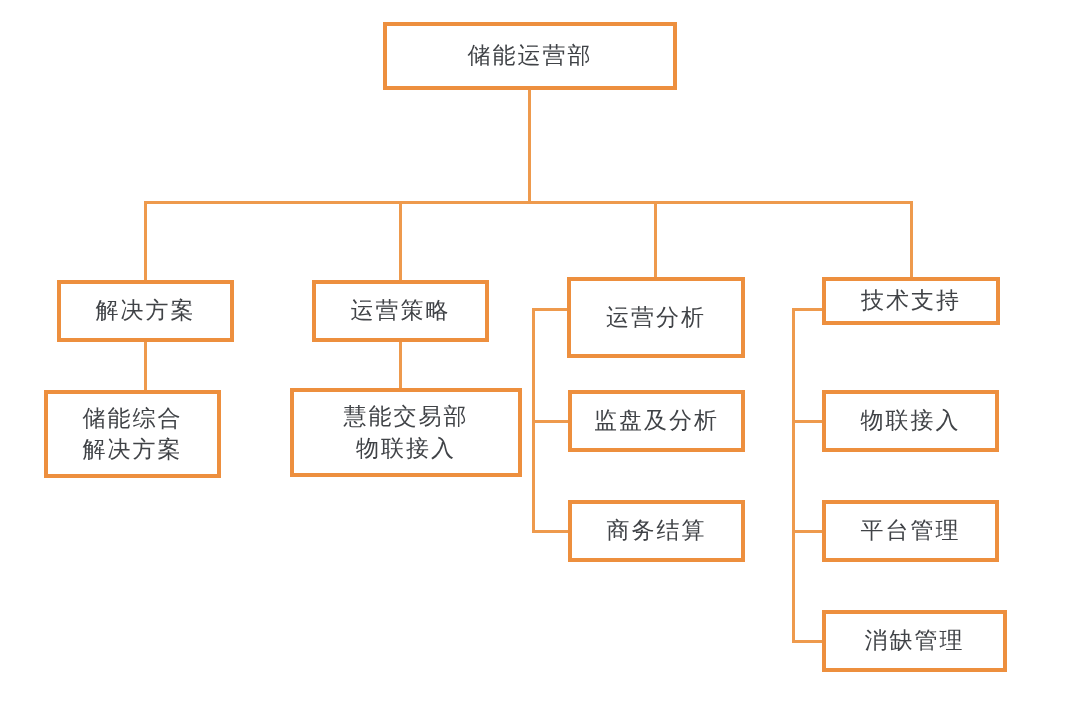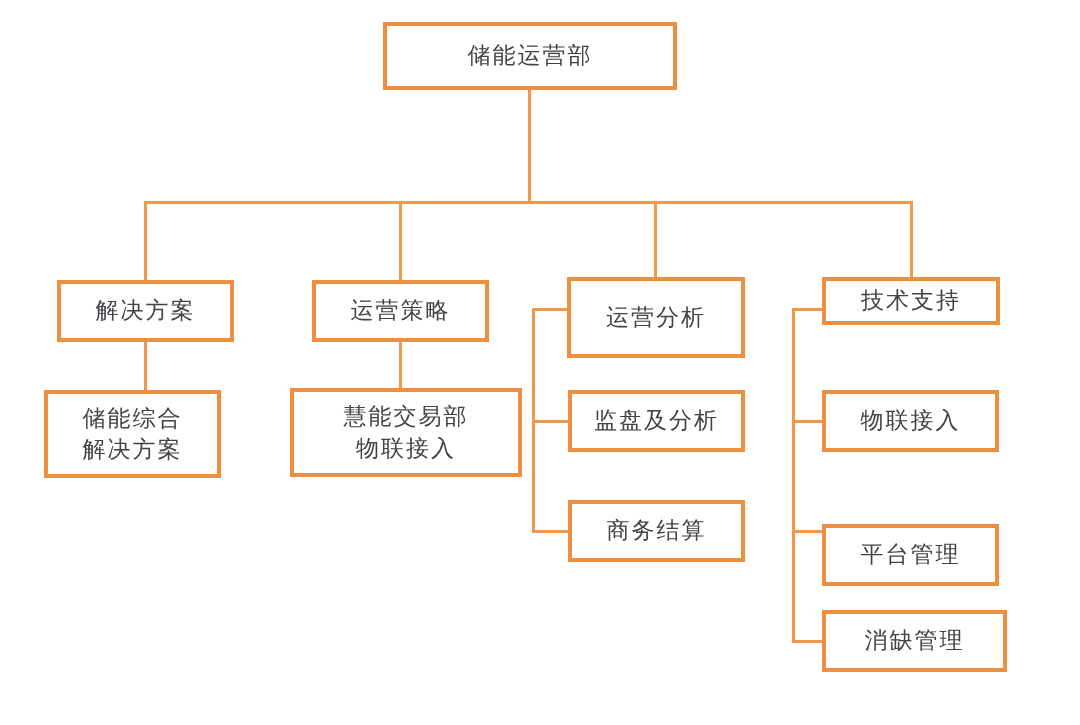--- a/index.html
+++ b/index.html
@@ -40,21 +40,21 @@
   #n-root   {left:383px; top:22px;  width:294px; height:68px;}
   #n-b1     {left:57px;  top:280px; width:177px; height:62px;}
   #n-b1c1   {left:44px;  top:390px; width:177px; height:88px;}
   #n-b2     {left:312px; top:280px; width:177px; height:62px;}
   #n-b2c1   {left:290px; top:388px; width:232px; height:89px;font-family:Liberation Serif, serif;}
   #n-b3     {left:567px; top:277px; width:178px; height:81px;}
   #n-b3c1   {left:568px; top:390px; width:177px; height:62px;}
   #n-b3c2   {left:568px; top:500px; width:177px; height:62px;}
   #n-b4     {left:822px; top:277px; width:178px; height:48px;}
   #n-b4c1   {left:822px; top:390px; width:177px; height:62px;}
-  #n-b4c2   {left:822px; top:500px; width:177px; height:62px;margin-top:24px;}
+  #n-b4c2   {left:822px; top:500px; width:177px; height:62px;}
   #n-b4c3   {left:822px; top:610px; width:185px; height:62px;}
 
   
   #l-root-drop {left:528px; top:90px;  height:114px;}
   #l-rail      {left:144px; top:201px; width:769px;}
   #l-drop1     {left:144px; top:203px; height:77px;}
   #l-drop2     {left:399px; top:203px; height:77px;}
   #l-drop3     {left:654px; top:203px; height:74px;}
   #l-drop4     {left:910px; top:203px; height:74px;}
   #l-b1-child  {left:144px; top:342px; height:48px;}

